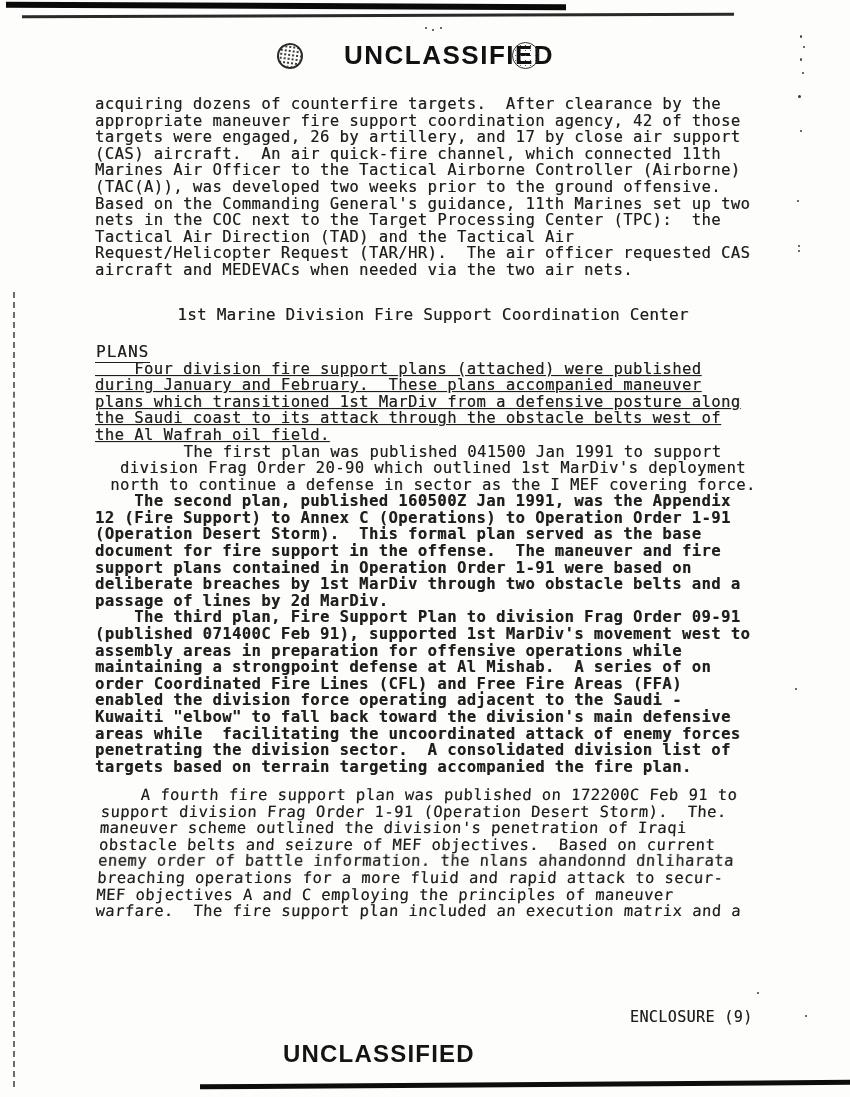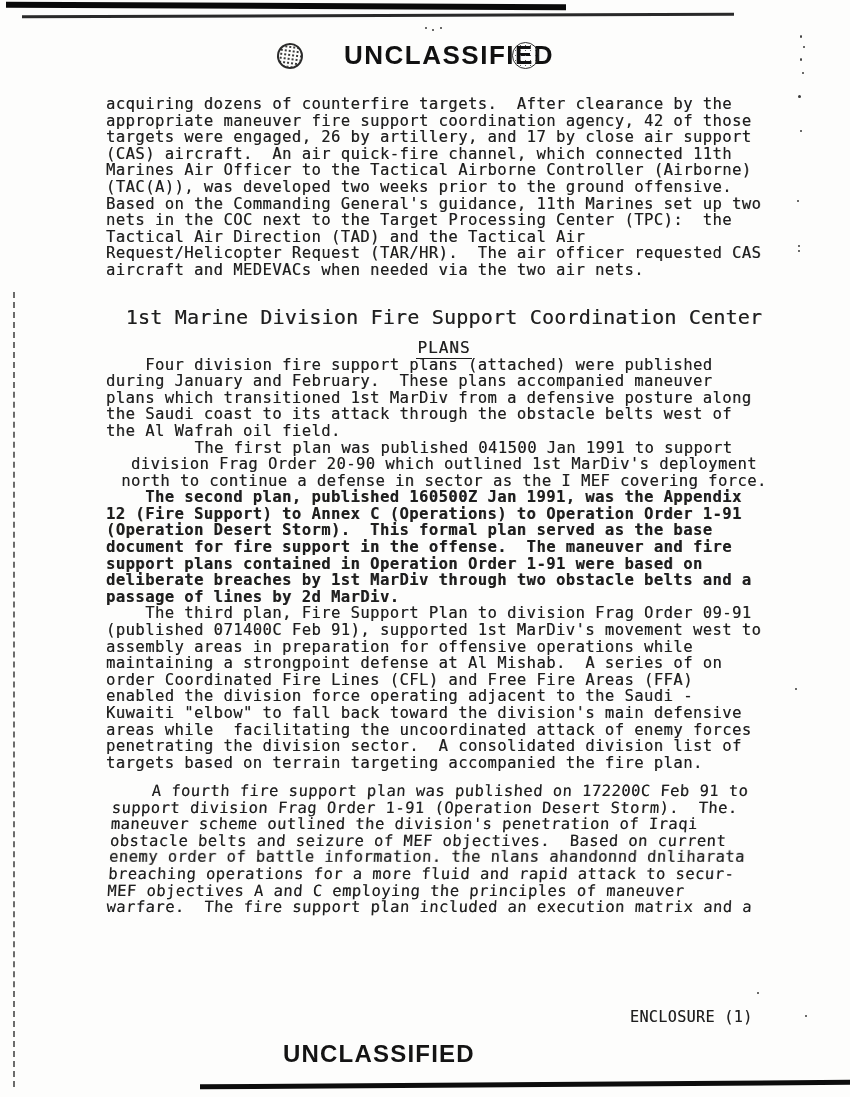--- a/index.html
+++ b/index.html
@@ -49,40 +49,40 @@
     border: 2px solid #2b2b2b;
     background-image: radial-gradient(#3c3c3c 0.8px, transparent 0.9px);
     background-size: 4px 4px;
   }
   .stamp-left  { left: 277px; top: 43px; width: 22px; height: 22px; transform: rotate(8deg); }
   .stamp-right { left: 512px; top: 42px; width: 25px; height: 25px; border-width: 1.5px;
                  background-image: radial-gradient(#555 0.7px, transparent 0.8px);
                  background-size: 5px 5px; }
 
   
-  .content { position: absolute; left: 106px; top: 96px; width: 676px; }
+  .content { position: absolute; left: 95px; top: 96px; width: 676px; }
   pre.body {
     margin: 0;
     font-family: "DejaVu Sans Mono", monospace;
     font-size: 15.5px; line-height: 16.6px; letter-spacing: 0.45px;
     color: #1e1e1e;
     text-shadow: 0.35px 0.2px 0 rgba(20,20,20,0.55);
   }
   .heading {
     margin-top: 26px; text-align: center;
-    font-size: 20px; letter-spacing: 0.2px;
+    font-size: 16px; letter-spacing: 0.2px;
     text-shadow: 0.35px 0.2px 0 rgba(20,20,20,0.55);
   }
-  .subheading { margin-top: 9px; text-align: center; font-size: 16px;
+  .subheading { margin-top: 18px; text-align: left; font-size: 16px;
                 text-shadow: 0.35px 0.2px 0 rgba(20,20,20,0.55); }
   .subheading span { border-bottom: 1.5px solid #1e1e1e; padding: 0 1px 1px 1px; letter-spacing: 1px; }
-  .p-overview { margin-top: 19px; }
+  .p-overview { margin-top: 19px; text-decoration: underline; }
   .p-first    { margin-top: 17px; text-align: center; }
   .p-second   { margin-top: 12px; font-weight: bold; }
-  .p-third    { margin-top: 17px; }
+  .p-third    { margin-top: 17px; font-weight: bold; }
   .p-fourth   { margin-top: 12px; transform: skewX(-3deg); transform-origin: left bottom; }
   .smudged    { filter: blur(0.55px); }
 
   .enclosure {
     position: absolute; left: 630px; top: 1008px;
     font-size: 15px; letter-spacing: 0.4px;
     text-shadow: 0.3px 0.2px 0 rgba(20,20,20,0.5);
   }
 </style>
 </head>
@@ -170,16 +170,16 @@
 maneuver scheme outlined the division's penetration of Iraqi
 obstacle belts and seizure of MEF objectives.  Based on current</pre>
       <pre class="body smudged">enemy order of battle information. the nlans ahandonnd dnliharata</pre>
       <pre class="body">breaching operations for a more fluid and rapid attack to secur-
 MEF objectives A and C employing the principles of maneuver
 warfare.  The fire support plan included an execution matrix and a</pre>
     </div>
 
   </div>
 
-  <div class="enclosure">ENCLOSURE (1)</div>
+  <div class="enclosure">ENCLOSURE (9)</div>
   <div class="footer-banner">UNCLASSIFIED</div>
 
 </div>
 
 </body></html>

